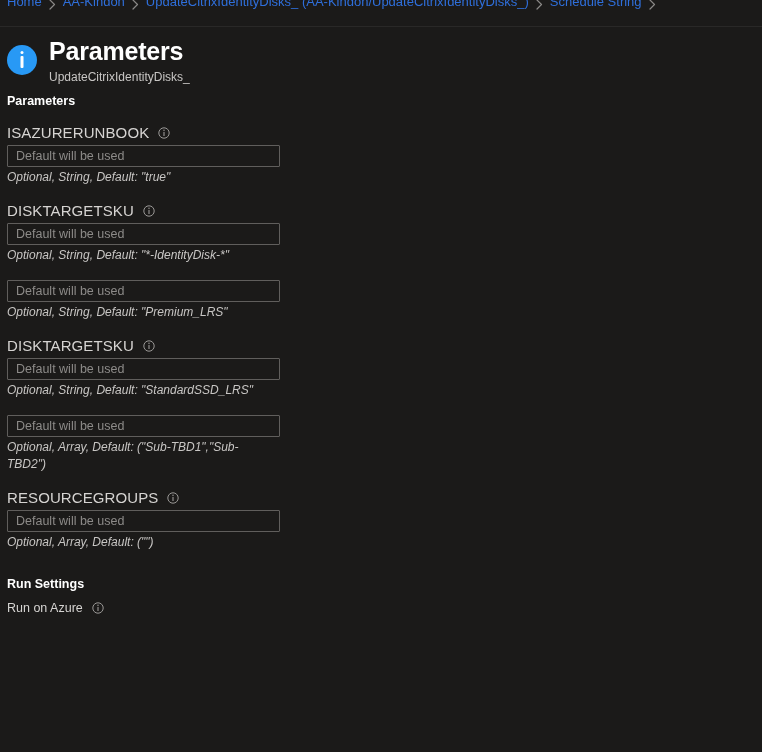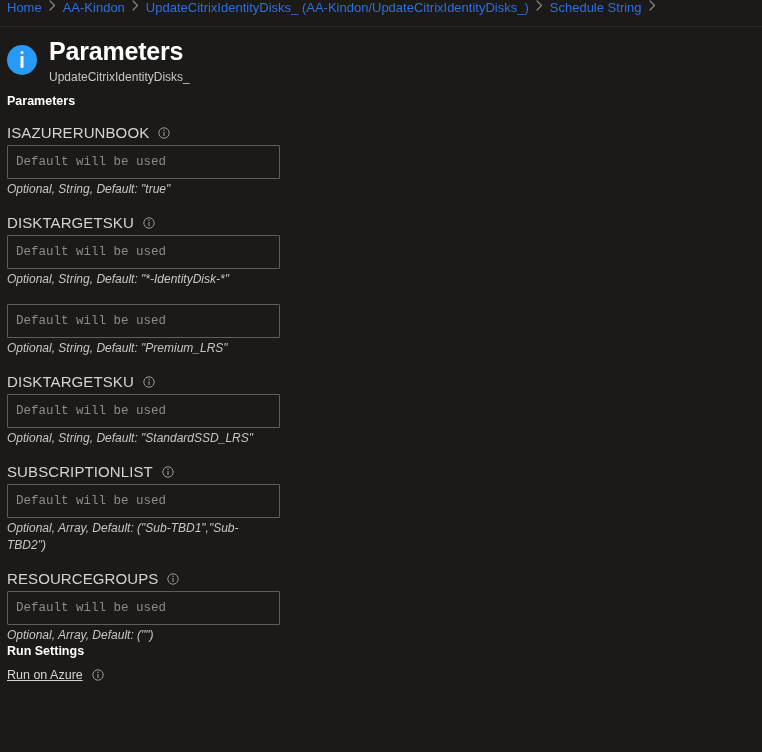--- a/index.html
+++ b/index.html
@@ -13,22 +13,22 @@
     overflow: hidden;
     font-family: "Liberation Sans", sans-serif;
     color: #ffffff;
     -webkit-font-smoothing: antialiased;
   }
 
   
   .breadcrumb-bar {
     height: 27px;
     display: flex;
-    align-items: flex-start;
-    padding: 0 8px 8px 7px;
+    align-items: flex-end;
+    padding: 0 8px 16px 7px;
     box-sizing: border-box;
     border-bottom: 1px solid #292827;
     white-space: nowrap;
     overflow: hidden;
   }
   .crumb {
     color: #2f6fdb;
     font-size: 13px;
     line-height: 16px;
     cursor: pointer;
@@ -134,49 +134,48 @@
   .param-input {
     display: block;
     width: 273px;
     height: 22px;
     box-sizing: border-box;
     margin-top: 4px;
     background: #1b1a19;
     border: 1px solid #605e5c;
     border-radius: 1px;
     color: #ffffff;
-    font-family: Liberation Mono, monospace;
+    font-family: Liberation Sans, sans-serif;
     font-size: 12.5px;
-    padding: 16px 8px;
+    padding: 4px 8px;
     outline: none;
   }
   .param-input::placeholder { color: #8d8b89; opacity: 1; }
 
   .param-hint {
     font-size: 12px;
     font-style: italic;
     color: #c8c6c4;
     line-height: 17px;
     margin-top: 2px;
     max-width: 250px;
   }
 
   
-  #run-settings-section { }
+  #run-settings-section { margin-top: 26px; }
   .run-row {
     display: flex;
     align-items: center;
     height: 18px;
     margin-top: 8px;
   }
   .run-label {
     font-size: 12.5px;
     color: #d6d4d2;
     line-height: 18px;
-    text-decoration: underline;
   }
 </style>
 </head>
 <body>
 
 <div class="breadcrumb-bar">
 
 <a class="crumb">Home</a>
     <span class="crumb-sep">
       <svg width="7" height="11" viewBox="0 0 7 11">
@@ -259,30 +258,20 @@
                 <circle cx="6" cy="6" r="5.2" fill="none" stroke="#9a9896" stroke-width="1"></circle>
                 <circle cx="6" cy="3.3" r="0.72" fill="#9a9896"></circle>
                 <rect x="5.45" y="4.9" width="1.1" height="4.1" fill="#9a9896"></rect>
               </svg>
             </span>
           </div>
           <input class="param-input" type="text" placeholder="Default will be used" style="">
           <div class="param-hint">Optional, String, Default: "StandardSSD_LRS"</div>
         </div>
         <div class="param-group">
-          <div class="param-label-row">
-            <span class="param-label">SUBSCRIPTIONLIST</span>
-            <span class="info-circle">
-              <svg width="12" height="12" viewBox="0 0 12 12">
-                <circle cx="6" cy="6" r="5.2" fill="none" stroke="#9a9896" stroke-width="1"></circle>
-                <circle cx="6" cy="3.3" r="0.72" fill="#9a9896"></circle>
-                <rect x="5.45" y="4.9" width="1.1" height="4.1" fill="#9a9896"></rect>
-              </svg>
-            </span>
-          </div>
           <input class="param-input" type="text" placeholder="Default will be used" style="">
           <div class="param-hint">Optional, Array, Default: ("Sub-TBD1","Sub-TBD2")</div>
         </div>
         <div class="param-group">
           <div class="param-label-row">
             <span class="param-label">RESOURCEGROUPS</span>
             <span class="info-circle">
               <svg width="12" height="12" viewBox="0 0 12 12">
                 <circle cx="6" cy="6" r="5.2" fill="none" stroke="#9a9896" stroke-width="1"></circle>
                 <circle cx="6" cy="3.3" r="0.72" fill="#9a9896"></circle>

